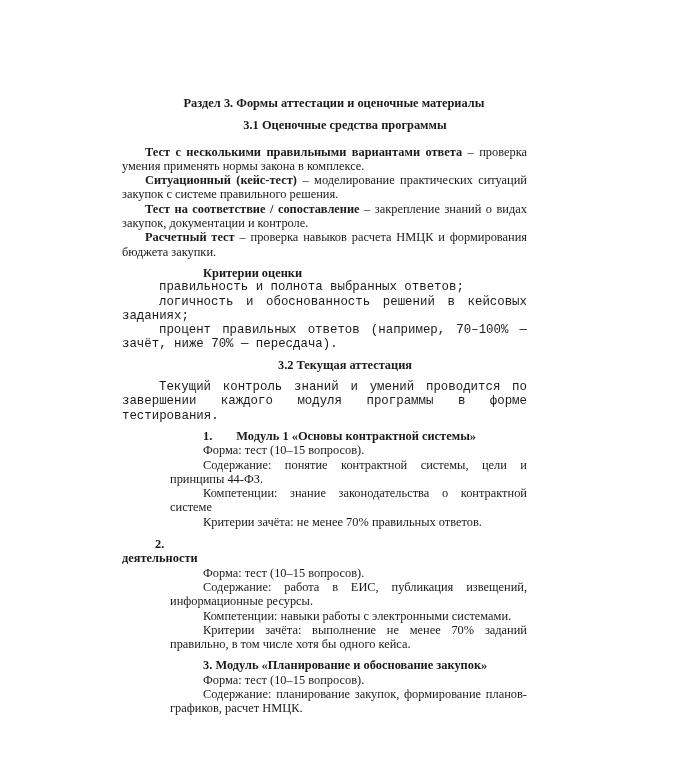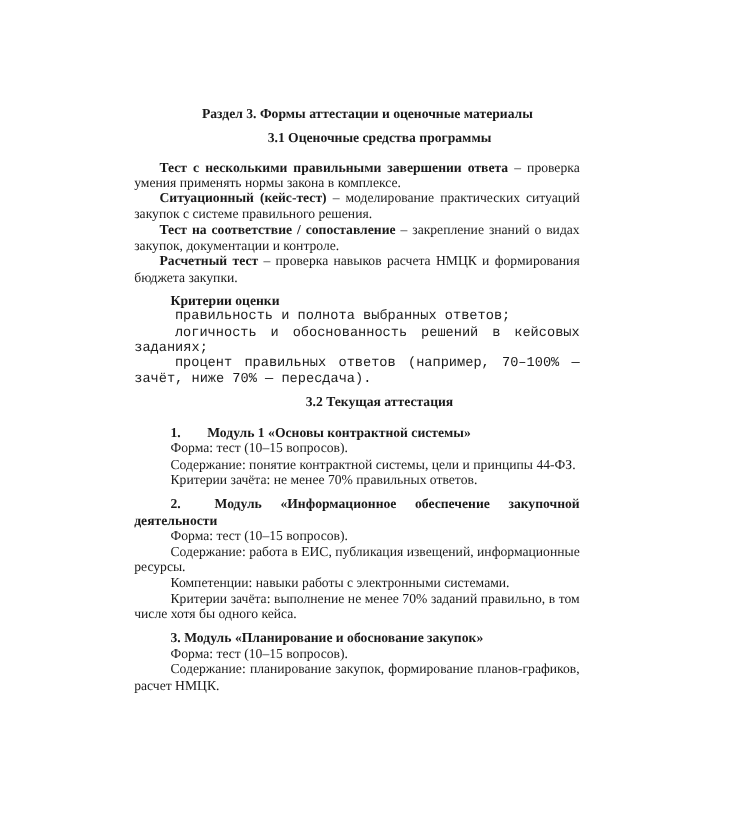--- a/index.html
+++ b/index.html
@@ -13,21 +13,21 @@
     line-height:14.3px;
     box-sizing:border-box;
     padding:96px 145px 0 122px;
     overflow:hidden;
   }
   p{margin:0;text-align:justify;}
   .bold{font-weight:bold;}
   .title{font-weight:bold;text-align:center;margin-left:19px;}
   .h-num{font-weight:bold;text-indent:41px;text-align:center;}
   .ind-s{text-indent:23px;}
-  .ind-m{text-indent:33px;}
+  .ind-m{text-indent:33px;margin-left:48px;}
   .ind-l{text-indent:37px;font-family:Liberation Mono, monospace;}
   .sp8{height:8px;}
   .sp12{height:12px;}
   .sp7{height:7px;}
   .sp6{height:6px;}
   .tabgap{display:inline-block;width:24px;}
   .m2line1{display:flex;font-weight:bold;padding-left:33px;}
   .m2num{width:40px;flex:none;}
   .m2rest{flex:1;display:flex;justify-content:space-between;}
 </style>
@@ -35,54 +35,50 @@
 <body>
 
 <div class="page">
 
   <p class="title">Раздел 3. Формы аттестации и оценочные материалы</p>
   <div class="sp8"></div>
 
   <p class="h-num">3.1 Оценочные средства программы</p>
   <div class="sp12"></div>
 
-  <p class="ind-s"><b>Тест с несколькими правильными завершении ответа</b><span> – проверка умения применять нормы закона в комплексе.</span></p>
+  <p class="ind-s"><b>Тест с несколькими правильными вариантами ответа</b><span> – проверка умения применять нормы закона в комплексе.</span></p>
   <p class="ind-s"><b>Ситуационный (кейс-тест)</b><span> – моделирование практических ситуаций закупок с системе правильного решения.</span></p>
   <p class="ind-s"><b>Тест на соответствие / сопоставление</b><span> – закрепление знаний о видах закупок, документации и контроле.</span></p>
   <p class="ind-s"><b>Расчетный тест</b><span> – проверка навыков расчета НМЦК и формирования бюджета закупки.</span></p>
   <div class="sp7"></div>
 
   <p class="ind-m bold">Критерии оценки</p>
   <p class="ind-l">правильность и полнота выбранных ответов;</p>
   <p class="ind-l">логичность и обоснованность решений в кейсовых заданиях;</p>
   <p class="ind-l">процент правильных ответов (например, 70–100% — зачёт, ниже 70% — пересдача).</p>
   <div class="sp6"></div>
 
   <p class="h-num">3.2 Текущая аттестация</p>
   <div class="sp8"></div>
 
+  <p class="ind-l">Текущий контроль знаний и умений проводится по завершении каждого модуля программы в форме тестирования.</p>
   <div class="sp6"></div>
 
   <div>
     <p class="ind-m bold"><span>1.</span><span class="tabgap"></span><span>Модуль 1 «Основы контрактной системы»</span></p>
     <p class="ind-m">Форма: тест (10–15 вопросов).</p>
     <p class="ind-m">Содержание: понятие контрактной системы, цели и принципы 44-ФЗ.</p>
+    <p class="ind-m">Компетенции: знание законодательства о контрактной системе</p>
     <p class="ind-m">Критерии зачёта: не менее 70% правильных ответов.</p>
   </div>
   <div class="sp8"></div>
 
   <div>
     <div class="m2line1">
       <span class="m2num">2.</span>
-      <span class="m2rest">
-        <span>Модуль</span>
-        <span>«Информационное</span>
-        <span>обеспечение</span>
-        <span>закупочной</span>
-      </span>
     </div>
     <p class="bold">деятельности</p>
     <p class="ind-m">Форма: тест (10–15 вопросов).</p>
     <p class="ind-m">Содержание: работа в ЕИС, публикация извещений, информационные ресурсы.</p>
     <p class="ind-m">Компетенции: навыки работы с электронными системами.</p>
     <p class="ind-m">Критерии зачёта: выполнение не менее 70% заданий правильно, в том числе хотя бы одного кейса.</p>
   </div>
   <div class="sp7"></div>
 
   <div>

